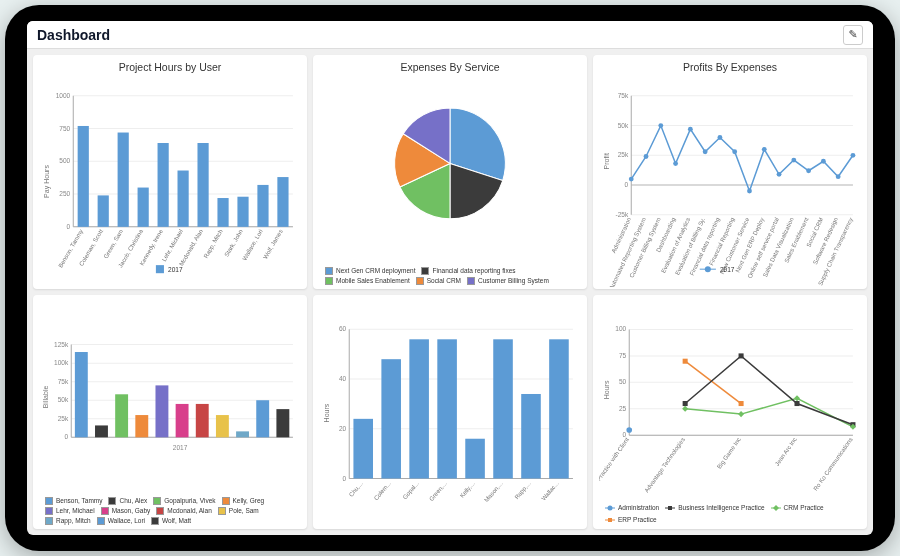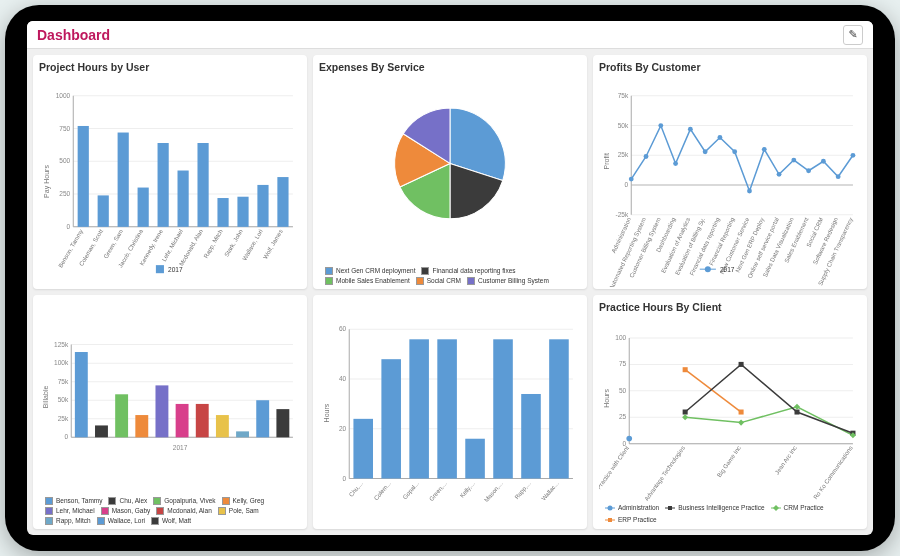--- a/index.html
+++ b/index.html
@@ -24,42 +24,42 @@
     overflow: hidden;
     display: flex; flex-direction: column;
   }
   .topbar {
     height: 28px;
     display: flex; align-items: center; justify-content: space-between;
     padding: 0 10px;
     background: #fff;
     border-bottom: 1px solid #ddd;
   }
-  .topbar h1 { font-size: 14px; font-weight: 600; color:#be185d; }
+  .topbar h1 { font-size: 14px; font-weight: 600; color:#0f172a; }
   .edit-btn {
     width: 20px; height: 20px; border:1px solid #ccc; border-radius:3px;
     display:flex; align-items:center; justify-content:center; cursor:pointer;
     background:#fff;
   }
   .grid {
     flex:1; display:grid;
     grid-template-columns: repeat(3,1fr);
     grid-template-rows: repeat(2,1fr);
     gap:6px; padding:6px;
     overflow:hidden;
   }
   .card {
     background:#fff; border-radius:4px;
     box-shadow: 0 1px 2px rgba(0,0,0,.1);
     display:flex; flex-direction:column;
     overflow:hidden;
     padding: 4px 6px 2px;
   }
   .card-title {
-    font-size:10.5px; font-weight:700; text-align:left; color:#333;
+    font-size:10.5px; font-weight:400; text-align:center; color:#333;
     padding:2px 0 3px;
   }
   .chart-body { flex:1; position:relative; }
   svg { width:100%; height:100%; display:block; }
   .ylabel { font-size:7px; fill:#777; }
   .tick  { font-size:6.5px; fill:#888; }
   .xlabel-rot { font-size:6px; fill:#777; }
   .legend { font-size:6.5px; fill:#333; }
   .legend-row { display:flex; flex-wrap:wrap; gap:2px 6px; padding:2px 6px; }
   .legend-item { display:flex; align-items:center; gap:3px; font-size:6.5px; color:#333; line-height:1.1; }
@@ -165,21 +165,21 @@
               <span>Social CRM</span>
             </div>
             <div class="legend-item">
               <span class="sw" style="background: rgb(118, 112, 200);"></span>
               <span>Customer Billing System</span>
             </div>
           </div>
       </div>
 
       <div class="card">
-        <div class="card-title">Profits By Customer</div>
+        <div class="card-title">Profits By Expenses</div>
         <div class="chart-body">
           <svg viewBox="0 0 260 190">
             <text class="ylabel" transform="translate(10,75) rotate(-90)" text-anchor="middle">Profit</text>
             <g id="c2-yticks">
                 <line x1="32" y1="128" x2="252" y2="128" class="grid-line"></line>
                 <text x="29" y="130" text-anchor="end" class="tick">-25k</text>
                 <line x1="32" y1="98.5" x2="252" y2="98.5" class="grid-line"></line>
                 <text x="29" y="100.5" text-anchor="end" class="tick">0</text>
                 <line x1="32" y1="69" x2="252" y2="69" class="grid-line"></line>
                 <text x="29" y="71" text-anchor="end" class="tick">25k</text>
@@ -354,21 +354,20 @@
                 <text x="0" y="0" class="xlabel-rot" transform="translate(154.875,165) rotate(-50)" text-anchor="end">Kelly,...</text>
                 <text x="0" y="0" class="xlabel-rot" transform="translate(182.625,165) rotate(-50)" text-anchor="end">Mason,...</text>
                 <text x="0" y="0" class="xlabel-rot" transform="translate(210.375,165) rotate(-50)" text-anchor="end">Rapp,...</text>
                 <text x="0" y="0" class="xlabel-rot" transform="translate(238.125,165) rotate(-50)" text-anchor="end">Wallac...</text>
               </g>
           </svg>
         </div>
       </div>
 
       <div class="card">
-        <div class="card-title">Practice Hours By Client</div>
         <div class="chart-body">
           <svg viewBox="0 0 260 160">
             <text class="ylabel" transform="translate(10,70) rotate(-90)" text-anchor="middle">Hours</text>
             <g id="c5-yticks">
                 <line x1="30" y1="115" x2="252" y2="115" class="grid-line"></line>
                 <text x="27" y="117" text-anchor="end" class="tick">0</text>
                 <line x1="30" y1="88.75" x2="252" y2="88.75" class="grid-line"></line>
                 <text x="27" y="90.75" text-anchor="end" class="tick">25</text>
                 <line x1="30" y1="62.5" x2="252" y2="62.5" class="grid-line"></line>
                 <text x="27" y="64.5" text-anchor="end" class="tick">50</text>

